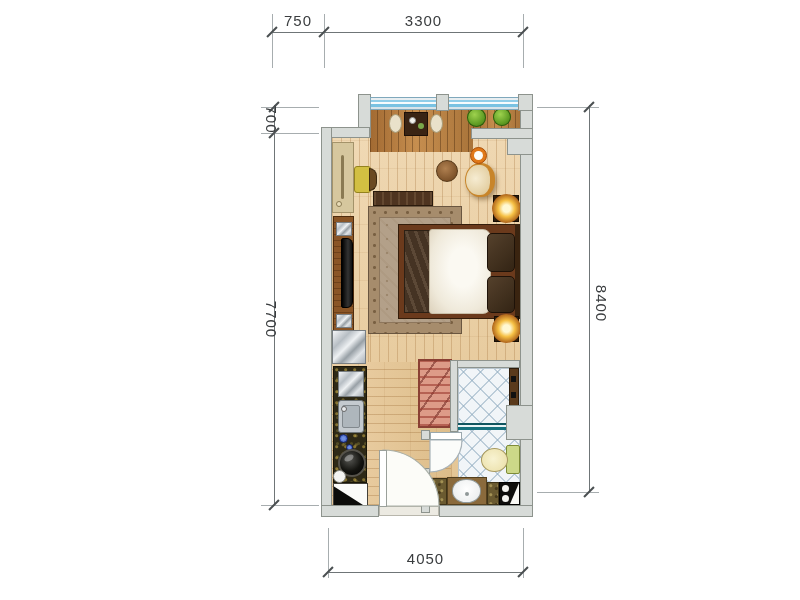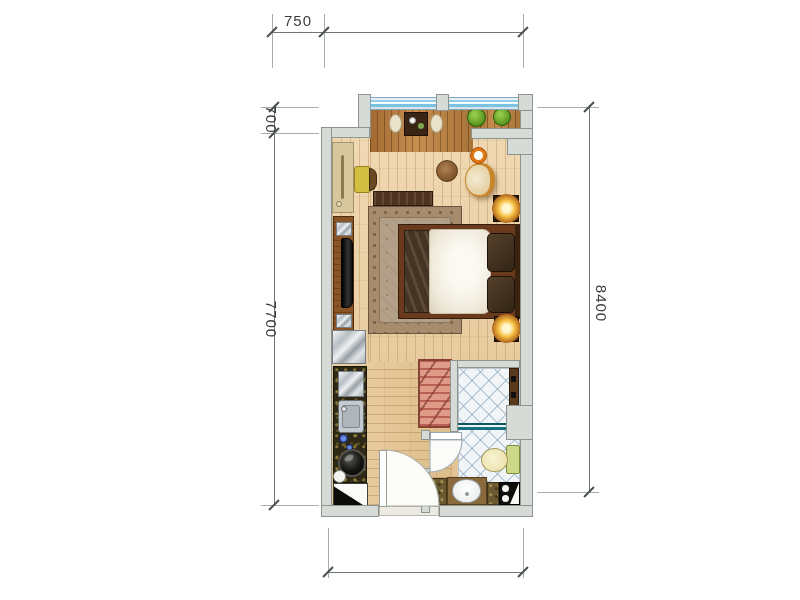--- a/index.html
+++ b/index.html
@@ -163,20 +163,21 @@
   <div class="abs" style="left:409px;top:432px;width:32px;height:8px;background:#ffffff;border:1px solid #9aa8ae;"></div>
 
   <div class="abs dimline" style="left:251px;top:32px;width:252px;height:1px;"></div>
   <div class="abs extline" style="left:251px;top:14px;width:1px;height:54px;"></div>
   <div class="abs extline" style="left:303px;top:14px;width:1px;height:54px;"></div>
   <div class="abs extline" style="left:502px;top:14px;width:1px;height:54px;"></div>
   <div class="abs tick" style="left:244px;top:31px;"></div>
   <div class="abs tick" style="left:296px;top:31px;"></div>
   <div class="abs tick" style="left:495px;top:31px;"></div>
   <div class="abs dimtext" style="left:251px;top:12px;width:52px;">750</div>
+  <div class="abs dimtext" style="left:303px;top:12px;width:199px;">3300</div>
 
   <div class="abs dimline" style="left:253px;top:105px;width:1px;height:400px;"></div>
   <div class="abs extline" style="left:240px;top:107px;width:58px;height:1px;"></div>
   <div class="abs extline" style="left:240px;top:133px;width:58px;height:1px;"></div>
   <div class="abs extline" style="left:240px;top:505px;width:58px;height:1px;"></div>
   <div class="abs tick" style="left:246px;top:106px;"></div>
   <div class="abs tick" style="left:246px;top:132px;"></div>
   <div class="abs tick" style="left:246px;top:504px;"></div>
   <div class="abs dimtext vtext" style="left:220px;top:111px;width:60px;">700</div>
   <div class="abs dimtext vtext" style="left:220px;top:311px;width:60px;">7700</div>
@@ -186,14 +187,15 @@
   <div class="abs extline" style="left:516px;top:492px;width:62px;height:1px;"></div>
   <div class="abs tick" style="left:561px;top:106px;"></div>
   <div class="abs tick" style="left:561px;top:491px;"></div>
   <div class="abs dimtext vtext" style="left:550px;top:295px;width:60px;">8400</div>
 
   <div class="abs dimline" style="left:307px;top:572px;width:195px;height:1px;"></div>
   <div class="abs extline" style="left:307px;top:528px;width:1px;height:50px;"></div>
   <div class="abs extline" style="left:502px;top:528px;width:1px;height:50px;"></div>
   <div class="abs tick" style="left:300px;top:571px;"></div>
   <div class="abs tick" style="left:495px;top:571px;"></div>
+  <div class="abs dimtext" style="left:307px;top:550px;width:195px;">4050</div>
 
 </div>
 
 </body></html>

